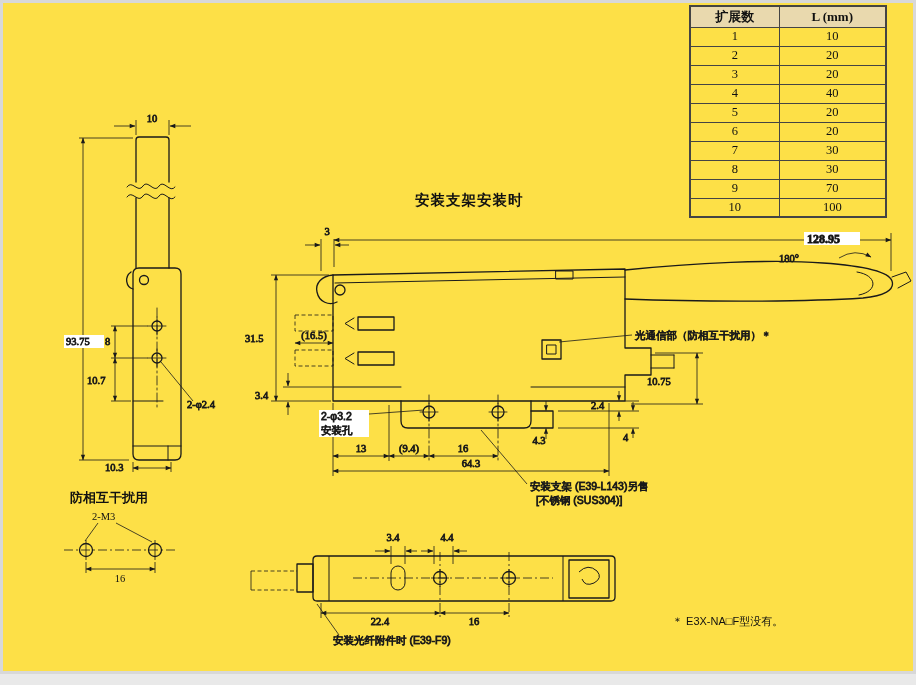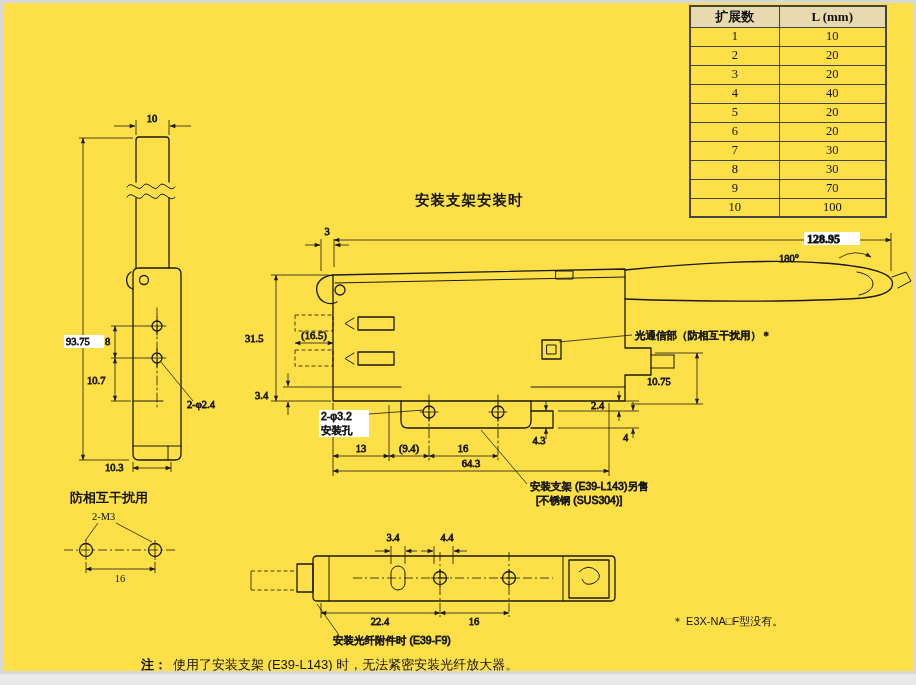--- a/index.html
+++ b/index.html
@@ -83,21 +83,20 @@
       <tr>
           <td>10</td>
           <td>100</td>
         </tr>
     </tbody>
   </table>
 
   <div class="abs ttl" style="left:412px;top:188px">安装支架安装时</div>
   <div class="abs ttl2" style="left:67px;top:486px">防相互干扰用</div>
   <div class="abs foot" style="left:669px;top:611px">＊ E3X-NA□F型没有。</div>
-  <div class="abs note" style="left:138px;top:653px"><span class="nlabel">注：</span><span>使用了安装支架 (E39-L143) 时，无法紧密安装光纤放大器。</span></div>
 
   <svg width="180" height="365" viewBox="0 0 180 365" style="left:60px;top:105px">
     <defs>
       <marker id="m1" viewBox="0 0 10 10" refX="9.5" refY="5" markerWidth="9" markerHeight="7" orient="auto-start-reverse">
           <path d="M0,1.2 L10,5 L0,8.8 Z" fill="#1a1a1a"></path>
         </marker>
     </defs>
     <g class="out">
       <path d="M73,74 L73,32 Q73,29 76,29 L103,29 Q106,29 106,32 L106,74"></path>
       <path d="M73,90 L73,160 M106,90 L106,160"></path>

